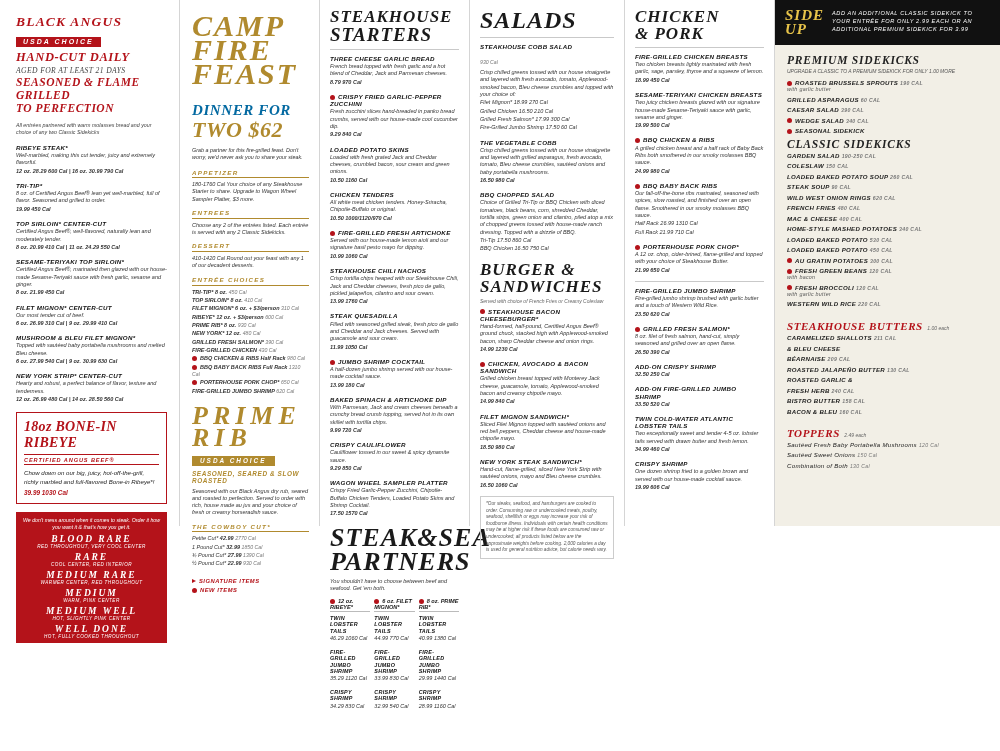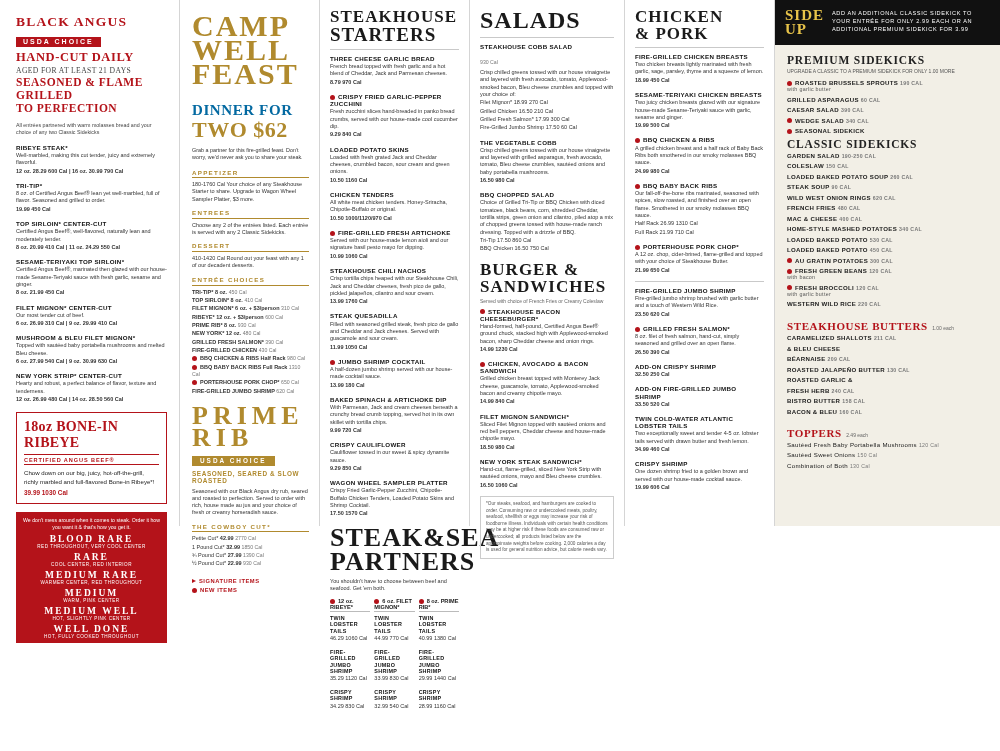--- a/index.html
+++ b/index.html
@@ -4,21 +4,21 @@
 <style>
   * { box-sizing: border-box; }
   html, body { margin:0; padding:0; }
   body {
     width:1000px; height:751px;
     background:#ffffff;
     font-family:"Liberation Sans", sans-serif;
     color:#1a1a1a;
     overflow:hidden;
   }
-  .page { position:relative; width:1000px; height:526px; display:flex; }
+  .page { position:relative; width:1000px; height:526px; display:flex;font-style:italic; }
 
   
   .col { padding:8px 10px 4px 10px; position:relative; }
   .item { margin-bottom:7px; }
   .item-name {
     font-size:6.2px; font-weight:bold; letter-spacing:0.3px;
     text-transform:uppercase; color:#111; line-height:1.15;
   }
   .item-desc { font-size:5.5px; line-height:1.33; color:#333; margin-top:1px; }
   .cal { color:#777; font-size:5.2px; }
@@ -177,21 +177,21 @@
           <div class="temp-row">
             <div class="n">WELL DONE</div>
             <div class="d">HOT, FULLY COOKED THROUGHOUT</div>
           </div>
         </div>
     </div>
   </div>
 
   <div class="col c2">
     <div class="cf">CAMP</div>
-    <div class="cf">WELL</div>
+    <div class="cf">FIRE</div>
     <div class="cf">FEAST</div>
     <div class="cf2">DINNER FOR</div>
     <div class="cf3">TWO $62</div>
     <div class="cfnote">Grab a partner for this fire-grilled feast. Don't worry, we'd never ask you to share your steak.</div>
 
     <div class="cfhead">APPETIZER</div>
     <div class="item-desc">180-1760 Cal
 Your choice of any Steakhouse Starter to share. Upgrade to Wagon Wheel Sampler Platter, $3 more.</div>
     <div class="cfhead" style="margin-top:6px">ENTREES</div>
     <div class="item-desc">Choose any 2 of the entrées listed. Each entrée is served with any 2 Classic Sidekicks.</div>

